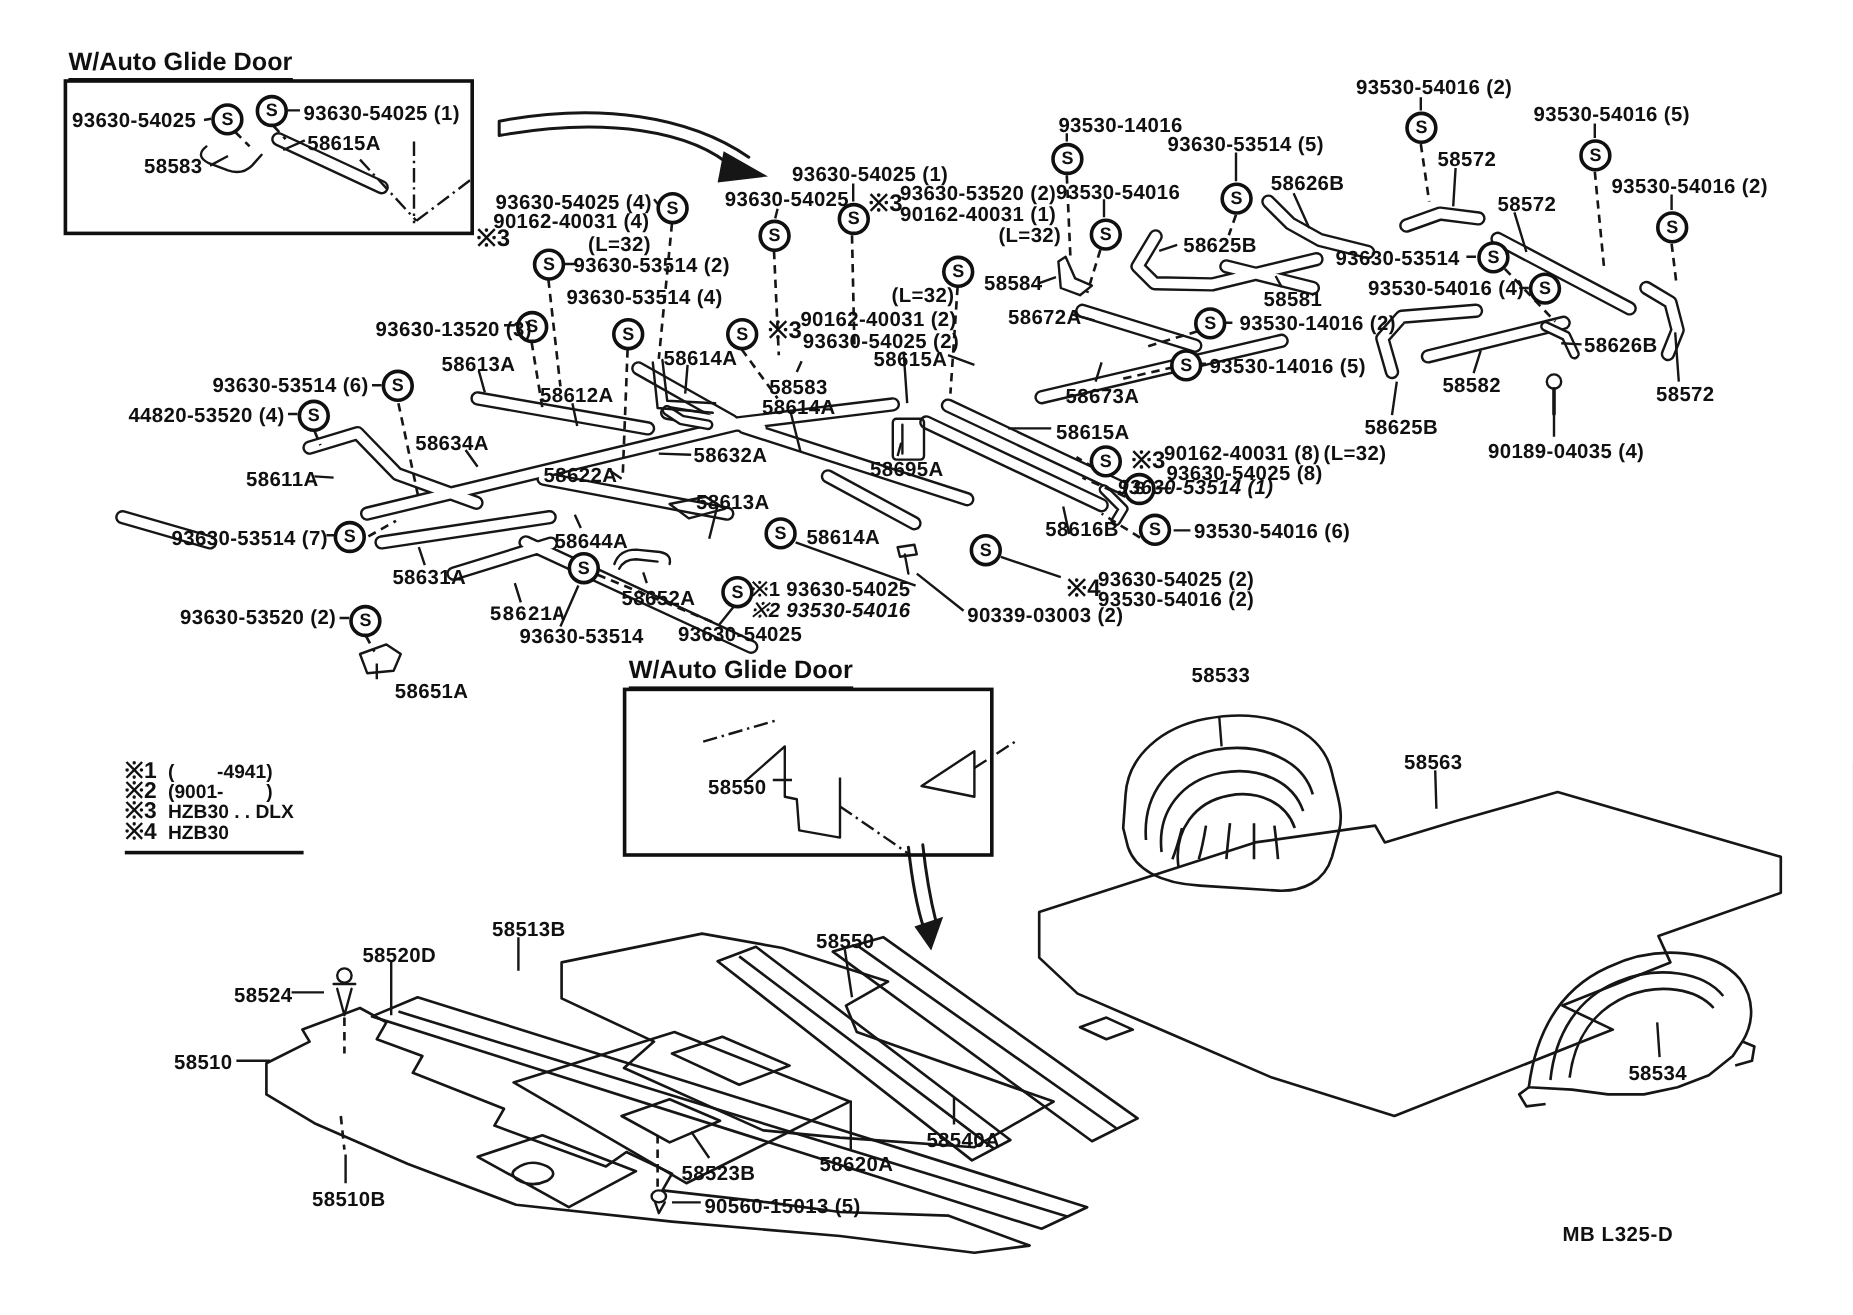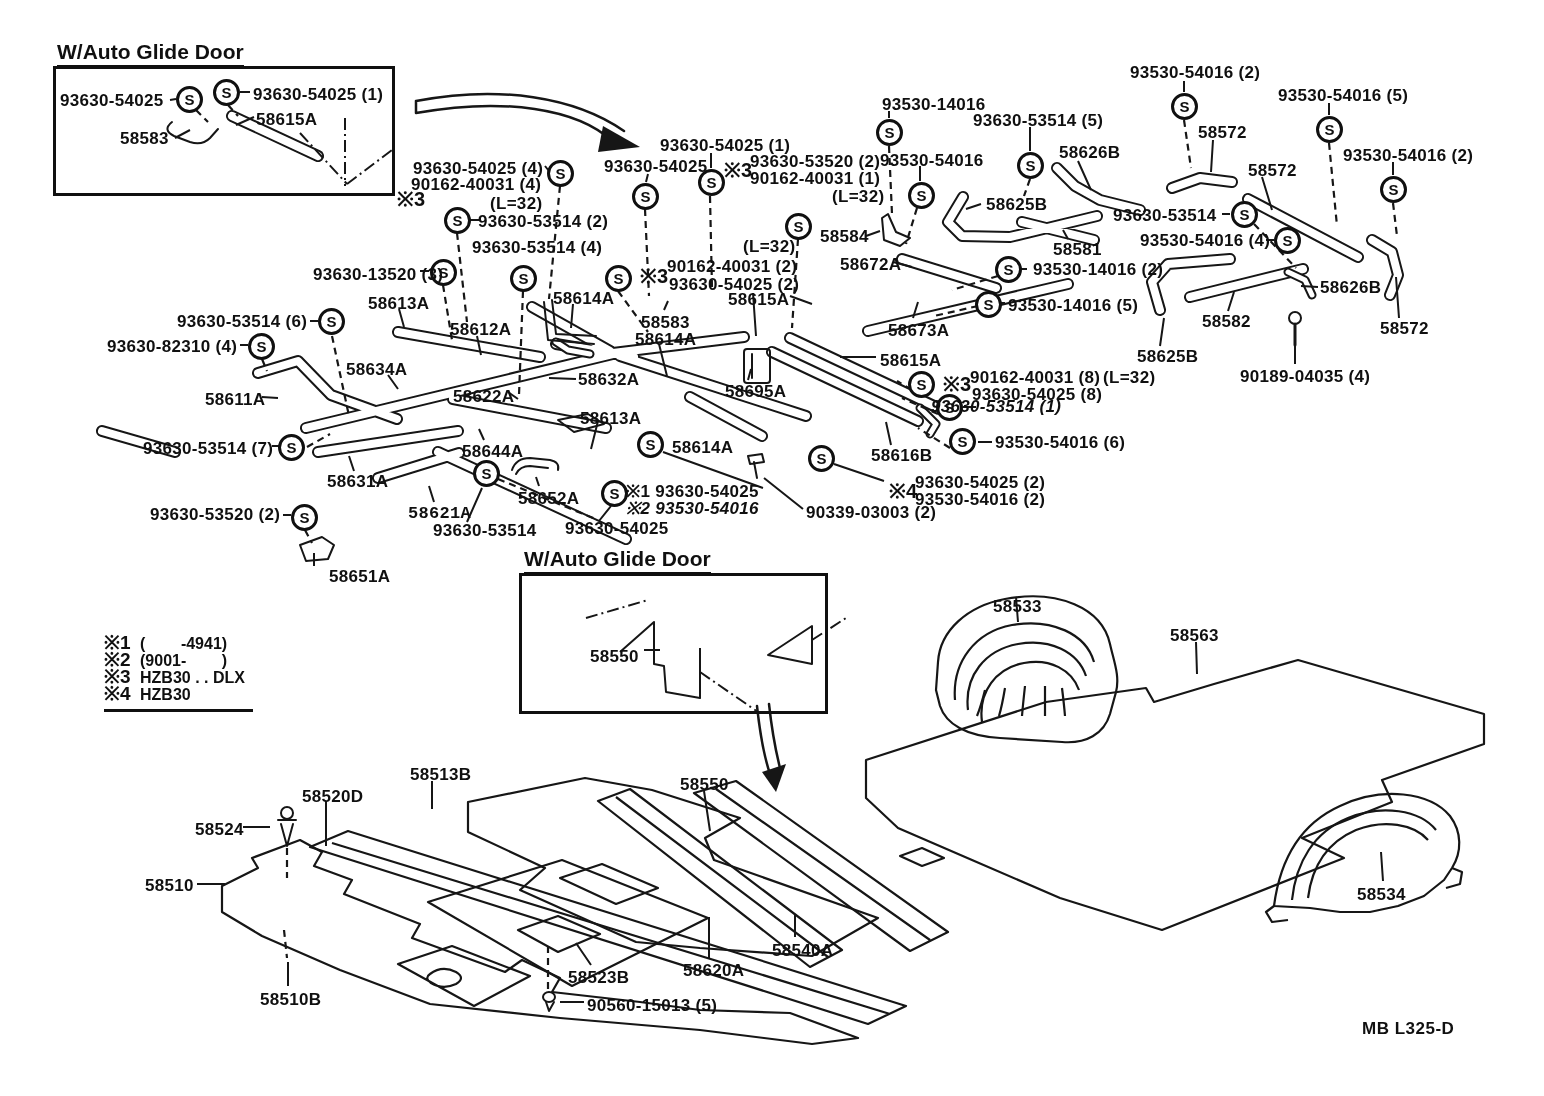--- a/index.html
+++ b/index.html
@@ -13,21 +13,21 @@
          background:#fff;display:flex;align-items:center;justify-content:center;
          font:700 15px "Liberation Sans",sans-serif;color:#101010;z-index:2}
   .inset-title{position:absolute;font:700 21px "Liberation Sans",sans-serif;color:#101010;
          border-bottom:2px solid #101010;padding-bottom:1px;z-index:3;white-space:nowrap}
   .inset-box{position:absolute;border:3px solid #101010;z-index:1}
   #legend{position:absolute;left:104px;top:634px;z-index:3;border-bottom:3px solid #101010;
           padding:0 8px 7px 0}
   .leg-row{display:flex;align-items:baseline;height:17px;margin-bottom:0}
   .leg-mark{font:700 19px/17px "Liberation Sans",sans-serif;color:#101010;width:36px}
   .leg-txt{font:700 16px/17px "Liberation Sans",sans-serif;color:#101010;white-space:pre}
-  .sheet-code{position:absolute;left:1362px;top:1019px;font:700 17px "Liberation Sans",sans-serif;
+  .sheet-code{position:absolute;left:1302px;top:1019px;font:700 17px "Liberation Sans",sans-serif;
           color:#101010;letter-spacing:.5px;z-index:3}
 </style>
 </head>
 <body>
 
 <div id="stage">
 
   <svg id="art" width="1544" height="1096" viewBox="0 0 1544 1096">
 
     <g fill="none" stroke-linecap="round" stroke-linejoin="round">
@@ -212,55 +212,55 @@
       <div class="lbl" style="left: 1137px; top: 348px;">58625B</div>
       <div class="lbl" style="left: 1380px; top: 320px;">58572</div>
       <div class="lbl" style="left: 1240px; top: 368px;">90189-04035 (4)</div>
       <div class="lbl big" style="left: 640px; top: 266px;">※3</div>
       <div class="lbl" style="left: 667px; top: 258px;">90162-40031 (2)</div>
       <div class="lbl" style="left: 669px; top: 276px;">93630-54025 (2)</div>
       <div class="lbl" style="left: 368px; top: 295px;">58613A</div>
       <div class="lbl" style="left: 450px; top: 321px;">58612A</div>
       <div class="lbl" style="left: 553px; top: 290px;">58614A</div>
       <div class="lbl" style="left: 177px; top: 313px;">93630-53514 (6)</div>
-      <div class="lbl" style="left: 107px; top: 338px;">93630-82310 (4)</div>
+      <div class="lbl" style="left: 107px; top: 338px;">44820-53520 (4)</div>
       <div class="lbl" style="left: 205px; top: 391px;">58611A</div>
       <div class="lbl" style="left: 346px; top: 361px;">58634A</div>
       <div class="lbl" style="left: 578px; top: 371px;">58632A</div>
       <div class="lbl" style="left: 453px; top: 388px;">58622A</div>
       <div class="lbl" style="left: 641px; top: 314px;">58583</div>
       <div class="lbl" style="left: 635px; top: 331px;">58614A</div>
       <div class="lbl" style="left: 728px; top: 291px;">58615A</div>
       <div class="lbl" style="left: 725px; top: 383px;">58695A</div>
       <div class="lbl" style="left: 880px; top: 352px;">58615A</div>
       <div class="lbl" style="left: 143px; top: 440px;">93630-53514 (7)</div>
       <div class="lbl" style="left: 580px; top: 410px;">58613A</div>
       <div class="lbl" style="left: 462px; top: 443px;">58644A</div>
       <div class="lbl" style="left: 672px; top: 439px;">58614A</div>
-      <div class="lbl" style="left: 871px; top: 447px;">58616B</div>
+      <div class="lbl" style="left: 871px; top: 433px;">58616B</div>
       <div class="lbl" style="left: 327px; top: 473px;">58631A</div>
       <div class="lbl" style="left: 408px; top: 505px; font-family: Liberation Mono, monospace;">58621A</div>
       <div class="lbl" style="left: 518px; top: 490px;">58652A</div>
       <div class="lbl" style="left: 150px; top: 506px;">93630-53520 (2)</div>
       <div class="lbl" style="left: 433px; top: 522px;">93630-53514</div>
       <div class="lbl" style="left: 565px; top: 520px;">93630-54025</div>
       <div class="lbl" style="left: 626px; top: 483px;">※1 93630-54025</div>
       <div class="lbl" style="left: 626px; top: 500px; font-style: italic;">※2 93530-54016</div>
       <div class="lbl" style="left: 806px; top: 504px;">90339-03003 (2)</div>
       <div class="lbl big" style="left: 889px; top: 481px;">※4</div>
       <div class="lbl" style="left: 915px; top: 474px;">93630-54025 (2)</div>
       <div class="lbl" style="left: 915px; top: 491px;">93530-54016 (2)</div>
       <div class="lbl big" style="left: 943px; top: 374px;">※3</div>
       <div class="lbl" style="left: 970px; top: 369px;">90162-40031 (8)</div>
       <div class="lbl" style="left: 1103px; top: 369px;">(L=32)</div>
       <div class="lbl" style="left: 972px; top: 386px;">93630-54025 (8)</div>
       <div class="lbl" style="left: 931px; top: 398px; font-style: italic;">93630-53514 (1)</div>
       <div class="lbl" style="left: 995px; top: 434px;">93530-54016 (6)</div>
       <div class="lbl" style="left: 292px; top: 568px; margin-left: 37px;">58651A</div>
-      <div class="lbl" style="left: 993px; top: 598px;">58533</div>
+      <div class="lbl" style="left: 993px; top: 554px;">58533</div>
       <div class="lbl" style="left: 1170px; top: 627px;">58563</div>
       <div class="lbl" style="left: 590px; top: 648px;">58550</div>
       <div class="lbl" style="left: 410px; top: 766px;">58513B</div>
       <div class="lbl" style="left: 302px; top: 788px;">58520D</div>
       <div class="lbl" style="left: 195px; top: 821px;">58524</div>
       <div class="lbl" style="left: 145px; top: 877px;">58510</div>
       <div class="lbl" style="left: 260px; top: 991px;">58510B</div>
       <div class="lbl" style="left: 680px; top: 776px;">58550</div>
       <div class="lbl" style="left: 568px; top: 969px;">58523B</div>
       <div class="lbl" style="left: 683px; top: 962px;">58620A</div>

